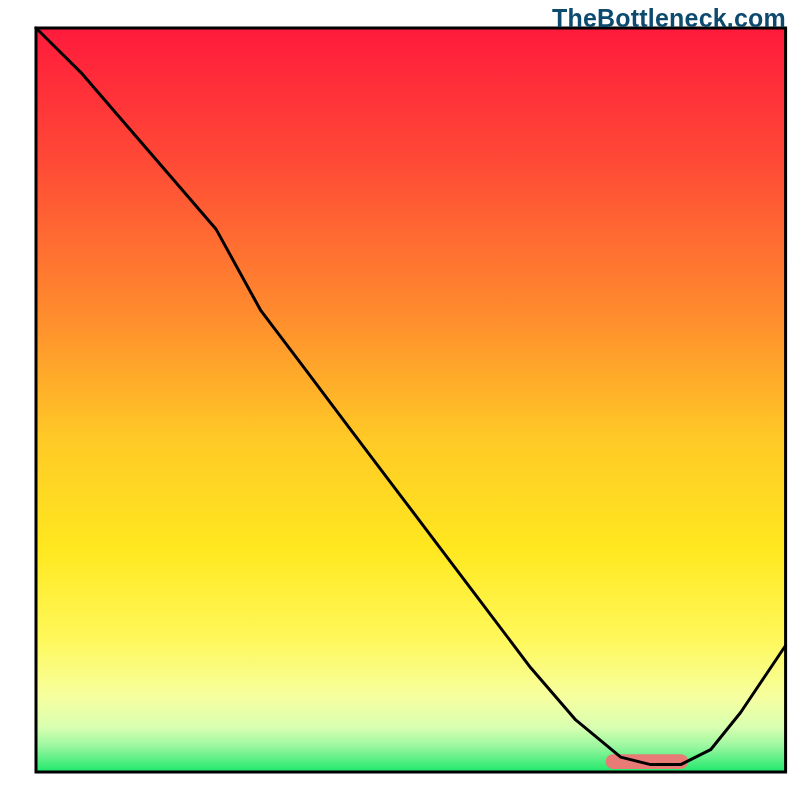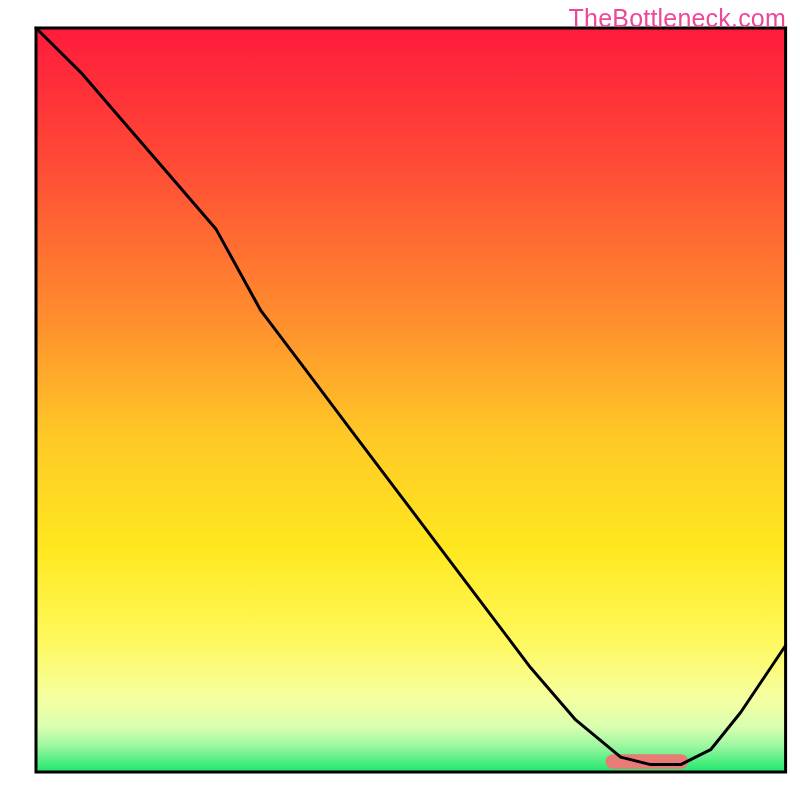--- a/index.html
+++ b/index.html
@@ -12,23 +12,23 @@
   }
   .container {
     position: relative;
     width: 800px;
     height: 800px;
   }
   .watermark {
     position: absolute;
     top: 4px;
     right: 14px;
-    color: #ec4899;
+    color: #0c4a6e;
     font-size: 25px;
-    font-weight: 400;
+    font-weight: 700;
     letter-spacing: 0.2px;
   }
   svg {
     display: block;
   }
 </style>
 </head>
 <body>
 
 <div class="container">

